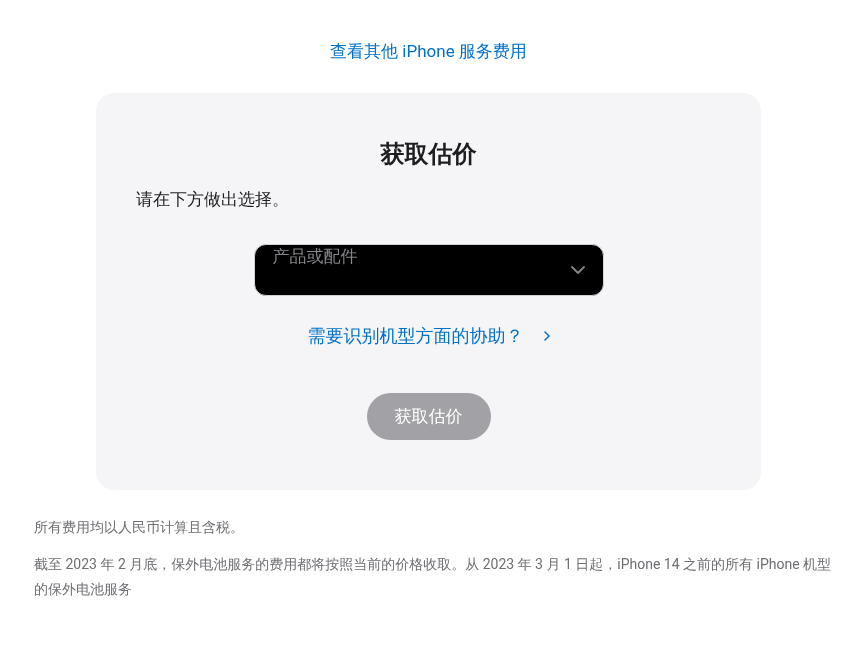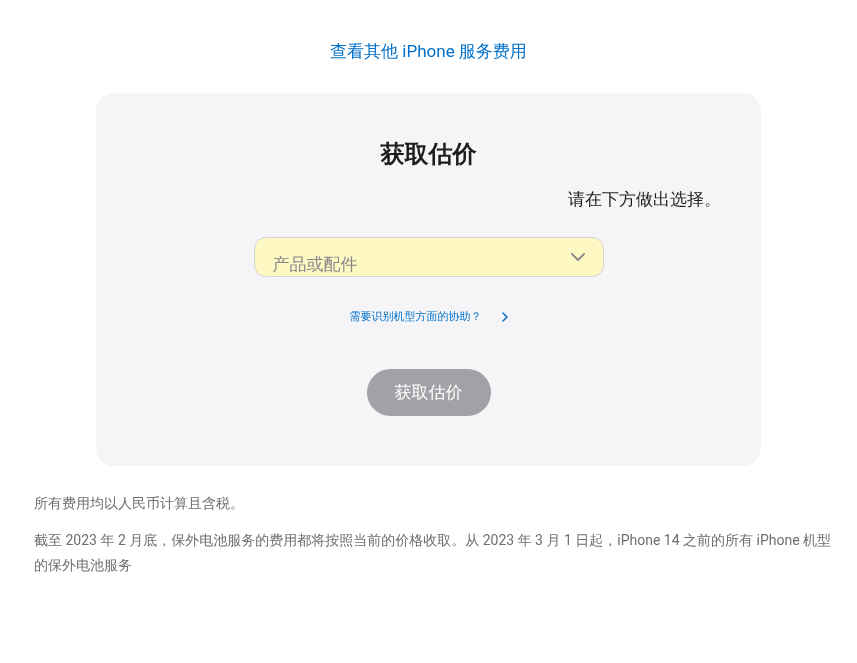--- a/index.html
+++ b/index.html
@@ -32,60 +32,60 @@
       padding: 45px 40px 50px 40px;
     }
     .card-title {
       text-align: center;
       font-size: 24px;
       font-weight: 600;
       color: #1d1d1f;
       margin-bottom: 18px;
     }
     .card-subtitle {
-      text-align: right;
+      text-align: left;
       font-size: 17px;
       color: #1d1d1f;
-      margin-bottom: 26px;
+      margin-bottom: 33px;
     }
     .select-wrapper {
       position: relative;
       width: 350px;
       margin: 0 auto 28px auto;
     }
     .select-box {
       width: 100%;
-      height: 40px;
-      background: #fef9c3;
+      height: 52px;
+      background: #000000;
       border: 1px solid #d2d2d7;
       border-radius: 12px;
       padding: 0 45px 0 18px;
       font-size: 17px;
       color: #86868b;
       display: flex;
-      align-items: flex-end;
+      align-items: flex-start;
       cursor: pointer;
       position: relative;
     }
     .chevron {
       position: absolute;
       right: 18px;
       top: 50%;
       transform: translateY(-50%);
       color: #86868b;
       width: 14px;
       height: 8px;
     }
     .help-link {
       text-align: center;
       margin-bottom: 45px;
     }
     .help-link a {
       color: #0070c9;
-      font-size: 11px;
+      font-size: 18px;
       text-decoration: none;
       display: inline-flex;
       align-items: center;
       gap: 20px;
     }
     .help-chevron {
       width: 6px;
       height: 10px;
     }
     .submit-wrapper {

